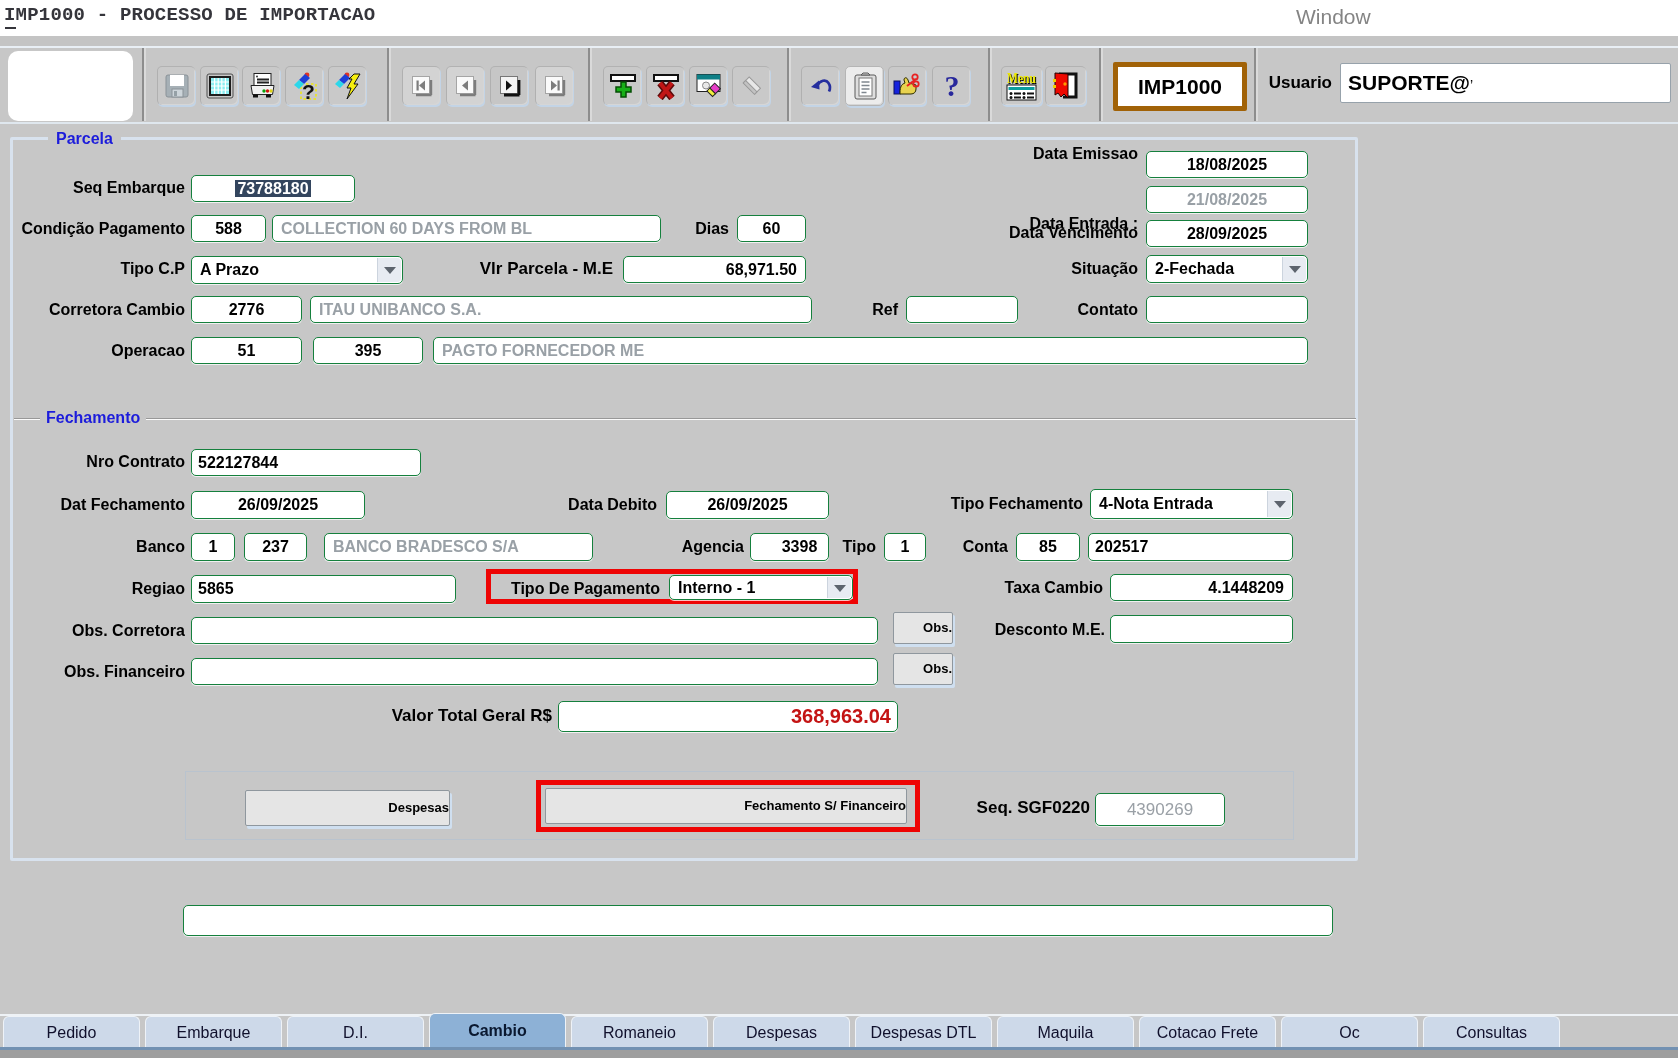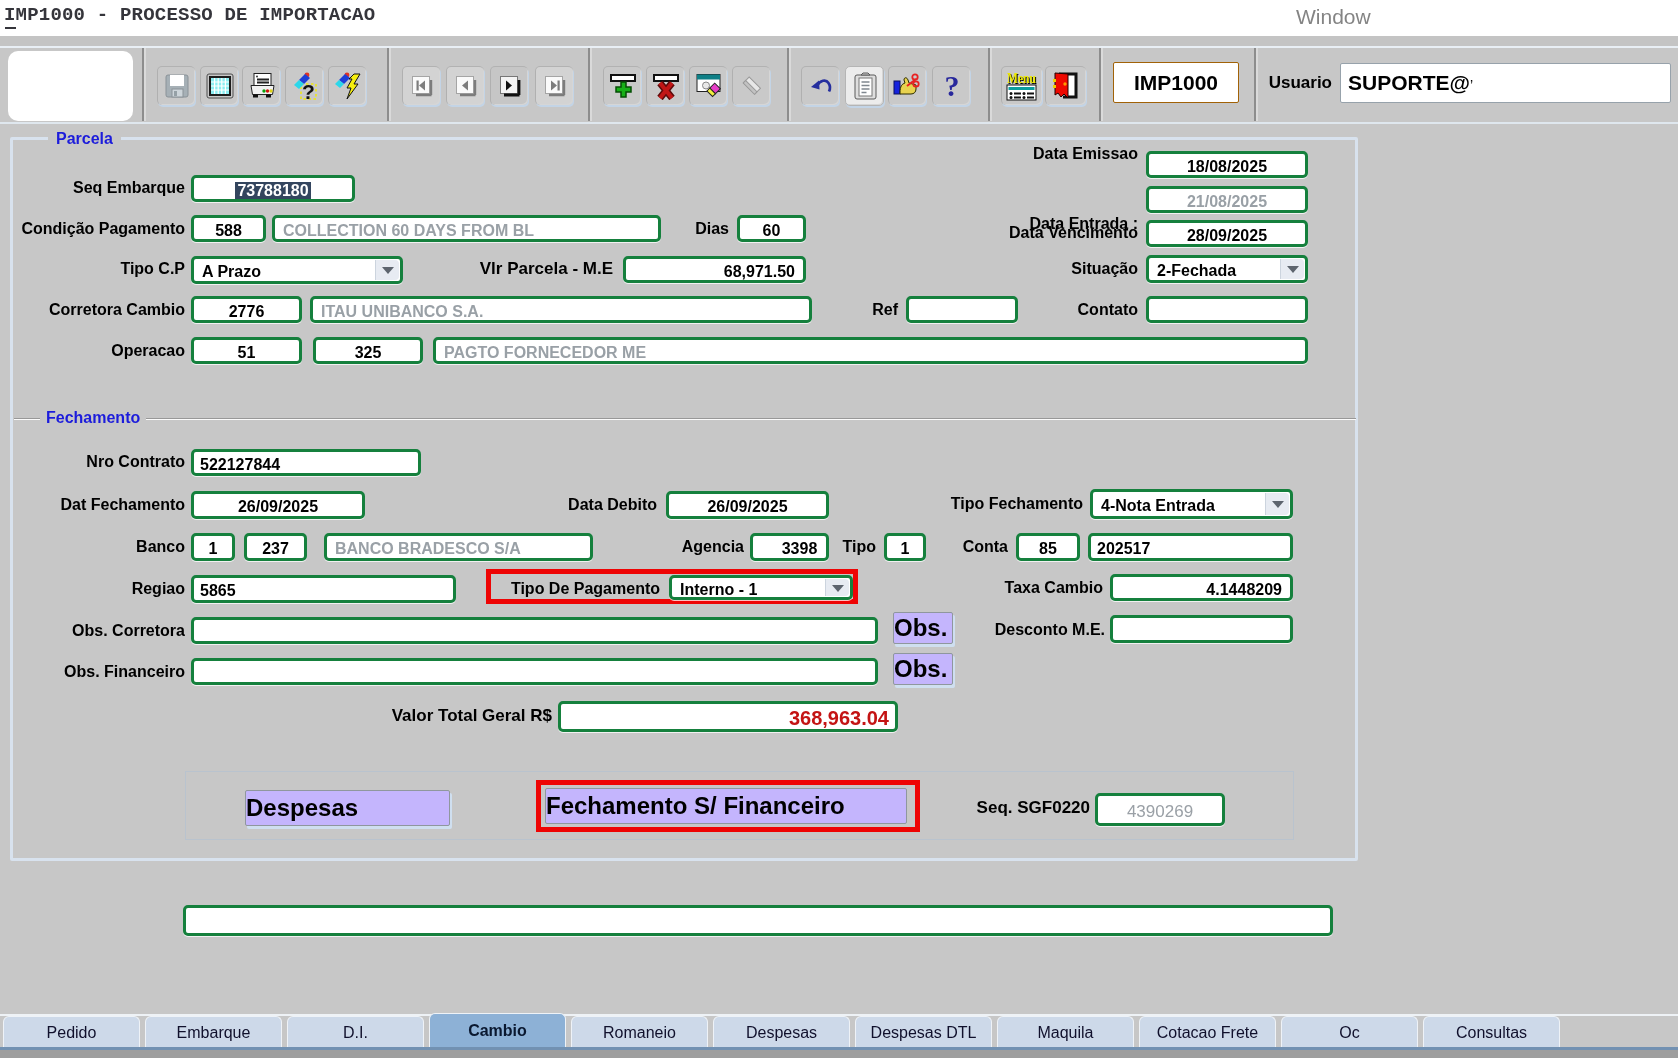--- a/index.html
+++ b/index.html
@@ -1,31 +1,31 @@
 <!DOCTYPE html>
 <html><head>
 <meta charset="utf-8">
 <style>
 html,body{margin:0;padding:0;}
 body{width:1678px;height:1058px;position:relative;overflow:hidden;
   background:#c7c7c7;font-family:"Liberation Sans",sans-serif;}
 .abs{position:absolute;}
 .lb{position:absolute;font-weight:bold;font-size:16px;color:#000;white-space:nowrap;line-height:20px;}
-.fld{position:absolute;box-sizing:border-box;background:#fff;border:3px solid #15803d;border-radius:5px;
+.fld{position:absolute;box-sizing:border-box;background:#fff;border:1px solid #15803d;border-radius:5px;
   font-weight:bold;font-size:16px;color:#000;white-space:nowrap;overflow:hidden;
   box-shadow:0 1px 0 rgba(255,255,255,.75);}
 .ctr{text-align:center;}
 .rt{text-align:right;}
 .gr{color:#99a0a6;}
 .ddbtn{position:absolute;right:1px;top:1px;bottom:1px;width:23px;background:#e7ebf2;
   border-left:1px solid #ccd4de;border-radius:0 4px 4px 0;}
 .ddbtn:after{content:"";position:absolute;left:50%;top:50%;margin:-3px 0 0 -6px;
   border:6px solid transparent;border-top:7px solid #5d646e;border-bottom:none;}
-.btn{position:absolute;box-sizing:border-box;background:#c4b5fd;border:1px solid #8f979e;border-radius:2px;
-  box-shadow:2px 3px 0 #cfdff0;font-weight:bold;font-size:24px;color:#000;text-align:left;}
+.btn{position:absolute;box-sizing:border-box;background:#e5e5e5;border:1px solid #8f979e;border-radius:2px;
+  box-shadow:2px 3px 0 #cfdff0;font-weight:bold;font-size:13px;color:#000;text-align:right;}
 .tbtn{position:absolute;top:66px;width:37px;height:38px;background:#c9c9c9;border-radius:5px;
   border-top:1px solid #b2b2b2;border-left:1px solid #b0b0b0;
   box-shadow:1px 2px 0 #c3d4e6, inset -1px -1px 0 #d6d6d6;}
 .tbtn svg{position:absolute;left:50%;top:50%;transform:translate(-50%,-50%);}
 .vsep{position:absolute;top:48px;height:73px;width:2px;background:#8d8d8d;box-shadow:2px 0 0 #dadada;}
 .redbox{position:absolute;box-sizing:border-box;border:5px solid #ee0404;}
 .tab{position:absolute;box-sizing:border-box;top:1016px;height:31px;width:137px;background:#cdd9e9;
   border:1px solid #eef2f7;border-bottom:none;border-radius:6px 6px 0 0;
   font-size:16px;color:#10102c;text-align:center;line-height:31px;white-space:nowrap;}
 .grline{position:absolute;height:0;border-top:1px solid #989898;border-bottom:1px solid #fbfbfb;}
@@ -213,21 +213,21 @@
 <div class="tbtn" style="left:1045px;width:40px;">
     <svg width="30" height="30">
       <path d="M8 3 H25 V26 H12" fill="#fff" stroke="#111" stroke-width="3"></path>
       <polygon points="4,2 17,3 17,27 13,23 10,26 7,22 4,24" fill="#ee0800" stroke="#200" stroke-width="1"></polygon>
       <circle cx="14" cy="13" r="1.7" fill="#ff9900"></circle>
       <rect x="2" y="8" width="3" height="3" fill="#f0d000"></rect>
       <rect x="2" y="14" width="3" height="3" fill="#f0d000"></rect>
     </svg>
   </div>
 
-<div class="abs" style="left:1113px;top:62px;width:124px;height:39px;background:#fff;border:1px solid #a16207;border-radius:2px;font-weight:bold;font-size:21px;text-align:center;line-height:39px;">IMP1000</div>
+<div class="abs" style="left:1113px;top:62px;width:124px;height:39px;background:#fff;border:5px solid #a16207;border-radius:2px;font-weight:bold;font-size:21px;text-align:center;line-height:39px;">IMP1000</div>
 <div class="lb" style="right:346px;top:73px;font-size:17px;">Usuario</div>
 <div class="abs" style="left:1340px;top:63px;width:322px;height:38px;background:#fff;border:1px solid #97a2ab;border-radius:2px;font-weight:bold;font-size:21px;line-height:38px;padding-left:7px;">SUPORTE@<span style="font-weight:normal;font-size:14px;">’</span></div>
 
 <div class="abs" style="left:10px;top:137px;width:1348px;height:724px;border:3px solid #d8e2ee;border-radius:2px;box-sizing:border-box;"></div>
 <div class="grline" style="left:14px;top:418px;width:1342px;"></div>
 <div class="gtitle" style="left:48px;top:130px;padding:0 8px;">Parcela</div>
 <div class="gtitle" style="left:40px;top:409px;padding:0 6px;">Fechamento</div>
 
 <div class="lb" style="right:1493px;top:178px;">Seq Embarque</div>
 <div class="fld ctr" style="left:191px;top:175px;width:164px;height:27px;line-height:25px;"><span style="background:#33455e;color:#fff;padding:0 2px;">73788180</span></div>
@@ -246,21 +246,21 @@
 <div class="lb" style="right:1493px;top:300px;">Corretora Cambio</div>
 <div class="fld ctr" style="left:191px;top:296px;width:111px;height:27px;line-height:25px;">2776</div>
 <div class="fld gr" style="left:310px;top:296px;width:502px;height:27px;line-height:25px;padding-left:8px;">ITAU UNIBANCO S.A.</div>
 <div class="lb" style="right:780px;top:300px;">Ref</div>
 <div class="fld" style="left:906px;top:296px;width:112px;height:27px;"></div>
 <div class="lb" style="right:540px;top:300px;">Contato</div>
 <div class="fld" style="left:1146px;top:296px;width:162px;height:27px;"></div>
 
 <div class="lb" style="right:1493px;top:341px;">Operacao</div>
 <div class="fld ctr" style="left:191px;top:337px;width:111px;height:27px;line-height:25px;">51</div>
-<div class="fld ctr" style="left:313px;top:337px;width:110px;height:27px;line-height:25px;">325</div>
+<div class="fld ctr" style="left:313px;top:337px;width:110px;height:27px;line-height:25px;">395</div>
 <div class="fld gr" style="left:433px;top:337px;width:875px;height:27px;line-height:25px;padding-left:8px;">PAGTO FORNECEDOR ME</div>
 
 <div class="lb" style="right:540px;top:144px;">Data Emissao</div>
 <div class="fld ctr" style="left:1146px;top:151px;width:162px;height:27px;line-height:25px;">18/08/2025</div>
 <div class="lb" style="right:540px;top:189px;margin-top:25px;">Data Entrada :</div>
 <div class="fld ctr gr" style="left:1146px;top:186px;width:162px;height:27px;line-height:25px;">21/08/2025</div>
 <div class="lb" style="right:540px;top:223px;">Data Vencimento</div>
 <div class="fld ctr" style="left:1146px;top:220px;width:162px;height:27px;line-height:25px;">28/09/2025</div>
 <div class="lb" style="right:540px;top:259px;">Situação</div>
 <div class="fld" style="left:1146px;top:255px;width:162px;height:28px;line-height:26px;padding-left:8px;">2-Fechada<span class="ddbtn"></span></div>

